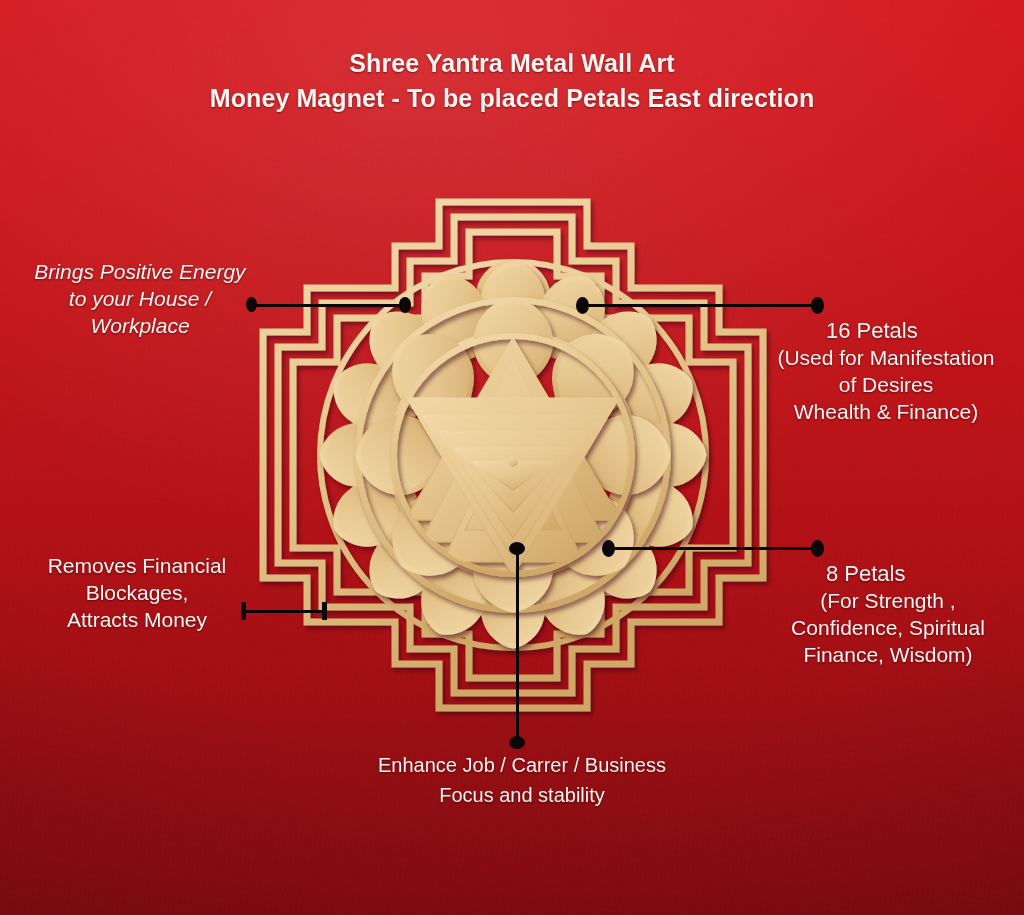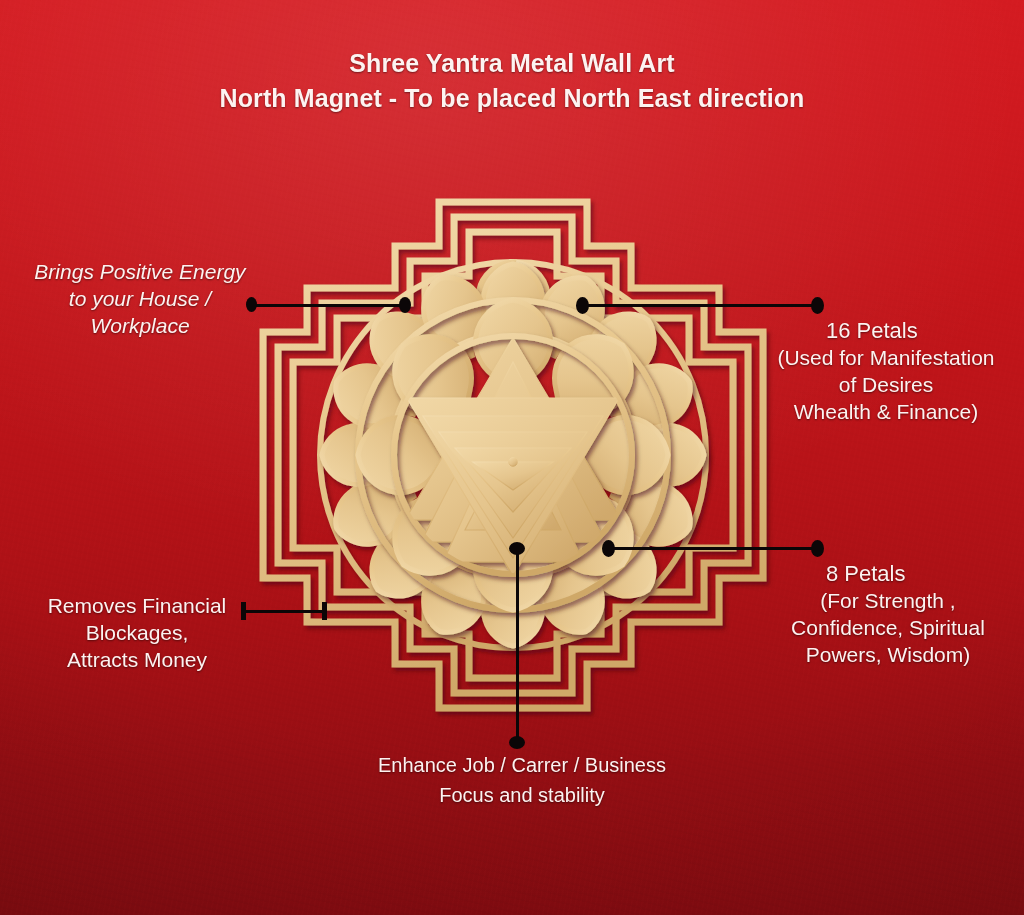--- a/index.html
+++ b/index.html
@@ -51,35 +51,35 @@
     position:absolute;color:#fdf2f0;z-index:7;
     font-size:21px;line-height:27px;
     text-shadow:0 1px 2px rgba(0,0,0,.5);
     white-space:pre-line;
   }
   .lbl-positive{left:2px;top:258px;width:276px;text-align:center;font-style:italic;}
   .lbl-16{left:826px;top:290px;width:198px;text-align:left;font-size:22px;}
   .lbl-16 .sub{display:block;width:272px;margin-left:-76px;text-align:center;font-size:21px;}
   .lbl-8{left:826px;top:533px;width:198px;text-align:left;font-size:22px;}
   .lbl-8 .sub{display:block;width:260px;margin-left:-68px;text-align:center;font-size:21px;}
-  .lbl-removes{left:8px;top:592px;width:258px;text-align:center;}
+  .lbl-removes{left:8px;top:552px;width:258px;text-align:center;}
   .lbl-enhance{left:262px;top:750px;width:520px;text-align:center;font-size:20px;line-height:30px;}
   .dot{position:absolute;background:#0b0607;border-radius:50%;z-index:9;}
   .hline{position:absolute;background:#0b0607;z-index:8;}
   .vline{position:absolute;background:#0b0607;z-index:8;}
   .cap{position:absolute;background:#0b0607;z-index:9;}
 </style>
 </head>
 <body>
 
 <div id="stage">
 
   <div class="title">
     <div>Shree Yantra Metal Wall Art</div>
-    <div class="l2">North Magnet - To be placed North East direction</div>
+    <div class="l2">Money Magnet - To be placed Petals East direction</div>
   </div>
 
   <div class="yantra">
     <svg viewBox="0 0 540 530" width="540" height="530">
       <defs>
         <linearGradient id="gGold" x1="0" y1="0" x2="0.35" y2="1">
           <stop offset="0%" stop-color="#f3dcaf"></stop>
           <stop offset="38%" stop-color="#e8c88e"></stop>
           <stop offset="72%" stop-color="#ddb97d"></stop>
           <stop offset="100%" stop-color="#cfa868"></stop>
@@ -274,21 +274,21 @@
     <span>16 Petals</span>
     <span class="sub">(Used for Manifestation
 of Desires
 Whealth &amp; Finance)</span>
   </div>
 
   <div class="label lbl-8">
     <span>8 Petals</span>
     <span class="sub">(For Strength ,
 Confidence, Spiritual
-Powers, Wisdom)</span>
+Finance, Wisdom)</span>
   </div>
 
   <div class="label lbl-removes">Removes Financial
 Blockages,
 Attracts Money</div>
 
   <div class="label lbl-enhance">Enhance Job / Carrer / Business
 Focus and stability</div>
 
 </div>

